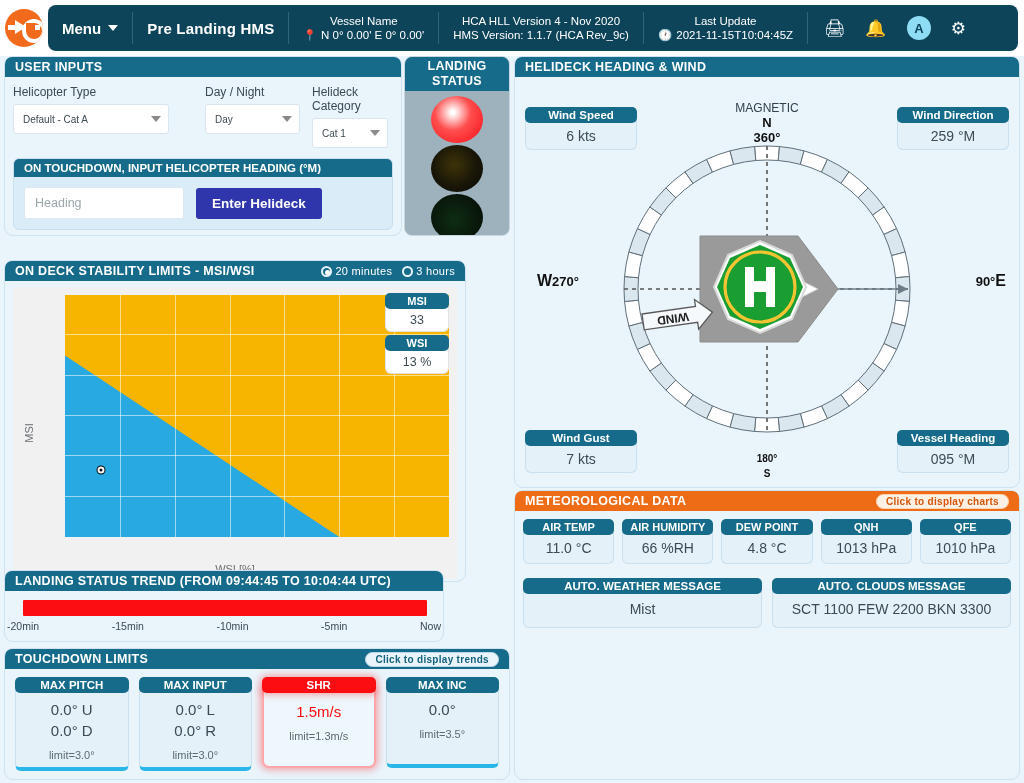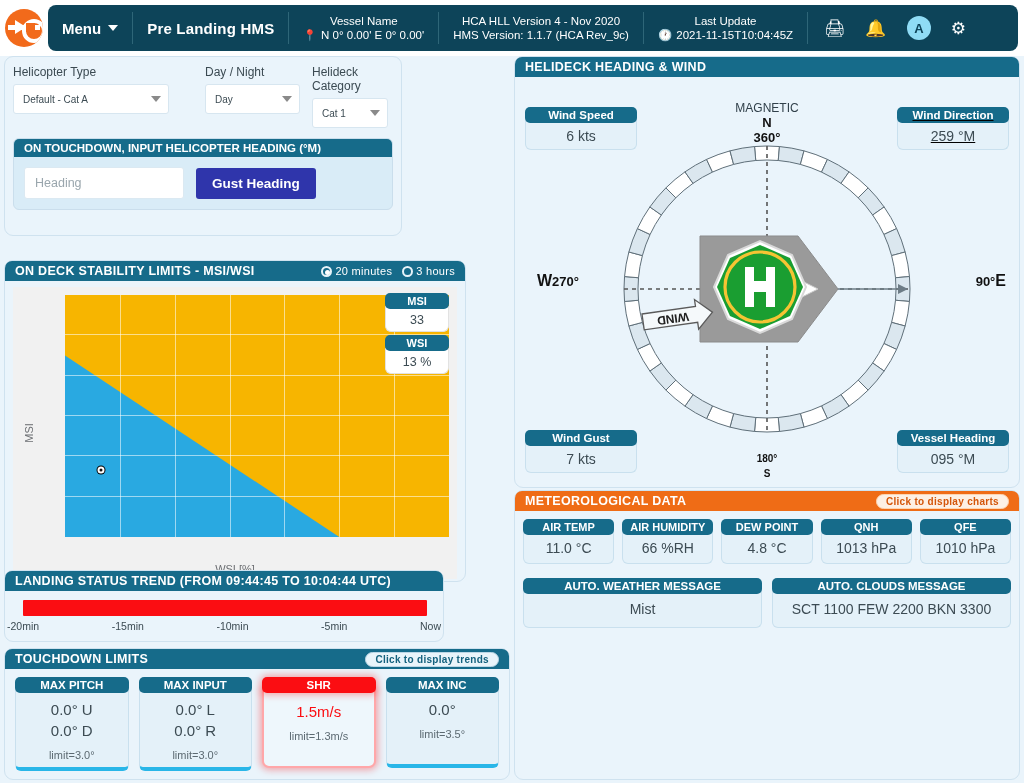--- a/index.html
+++ b/index.html
@@ -148,21 +148,21 @@
   .td-card.alert .tdv { color:#fb0d12; font-size:15px; }
   .td-card.alert .fhead { box-shadow:0 0 7px 2px rgba(251,13,18,.35); }
 
   
   .windp { position:absolute; left:514px; top:56px; width:506px; height:432px; }
   .compass-wrap { position:relative; height:408px; }
   .cval { position:absolute; width:112px; }
   .cval .fhead { font-size:11.5px; padding:2px 6px; }
   .cval .fbody { font-size:14px; padding-top:8px; }
   .wsp { left:10px; top:30px; }
-  .wdir { right:10px; top:30px;text-decoration:underline; }
+  .wdir { right:10px; top:30px; }
   .wgust { left:10px; bottom:12px; }
   .vhead { right:10px; bottom:12px; }
   .magnetic { position:absolute; left:50%; transform:translateX(-50%); top:24px; font-size:12px; color:#31404a;}
   .cN { position:absolute; left:50%; transform:translateX(-50%); top:38px; text-align:center; font-size:13px; font-weight:bold; color:#111; line-height:15px;}
   .cS { position:absolute; left:50%; transform:translateX(-50%); bottom:4px; text-align:center; font-size:10px; font-weight:bold; color:#111; line-height:15px;}
   .cW { position:absolute; left:22px; top:50%; transform:translateY(-50%); font-size:13px; font-weight:bold; color:#111;}
   .cE { position:absolute; right:13px; top:50%; transform:translateY(-50%); font-size:13px; font-weight:bold; color:#111;}
   .rose { position:absolute; left:50%; top:52%; transform:translate(-50%,-50%); }
 
   
@@ -224,20 +224,21 @@
       <div class="hdr-icons">
         <span class="hicon">🖨</span>
         <span class="hicon">🔔</span>
         <span class="avatar">A</span>
         <span class="hicon">⚙</span>
       </div>
     </div>
   </div>
 
   <div class="panel user-inputs">
+    <div class="ptitle">USER INPUTS</div>
     <div class="ui-row">
       <div class="ui-field" style="width:156px">
         <div class="ui-label">Helicopter Type</div>
         <div class="ddown">
           <span>Default - Cat A</span>
           <span class="c"></span>
         </div>
       </div>
       <div class="ui-field" style="width:95px; margin-left:36px">
         <div class="ui-label">Day / Night</div>
@@ -251,25 +252,36 @@
         <div class="ddown">
           <span>Cat 1</span>
           <span class="c"></span>
         </div>
       </div>
     </div>
     <div class="td-box">
       <div class="td-head">ON TOUCHDOWN, INPUT HELICOPTER HEADING (°M)</div>
       <div class="td-body">
         <div class="hd-input">Heading</div>
-        <div class="btn-primary">Gust Heading</div>
-      </div>
-    </div>
-  </div>
-
+        <div class="btn-primary">Enter Helideck</div>
+      </div>
+    </div>
+  </div>
+
+  <div class="landing">
+    <div class="ptitle">
+      <span style="display:block;width:100%">LANDING</span>
+      <span style="display:block;width:100%">STATUS</span>
+    </div>
+    <div class="lamps">
+      <div class="lamp red"></div>
+      <div class="lamp amber-off"></div>
+      <div class="lamp green-off"></div>
+    </div>
+  </div>
 
   <div class="panel chartp">
     <div class="ptitle">
       <span>ON DECK STABILITY LIMITS - MSI/WSI</span>
       <span class="sp">
         <span class="radio">
           <span class="rc on"></span>
           <span>20 minutes</span>
         </span>
         <span class="radio">

